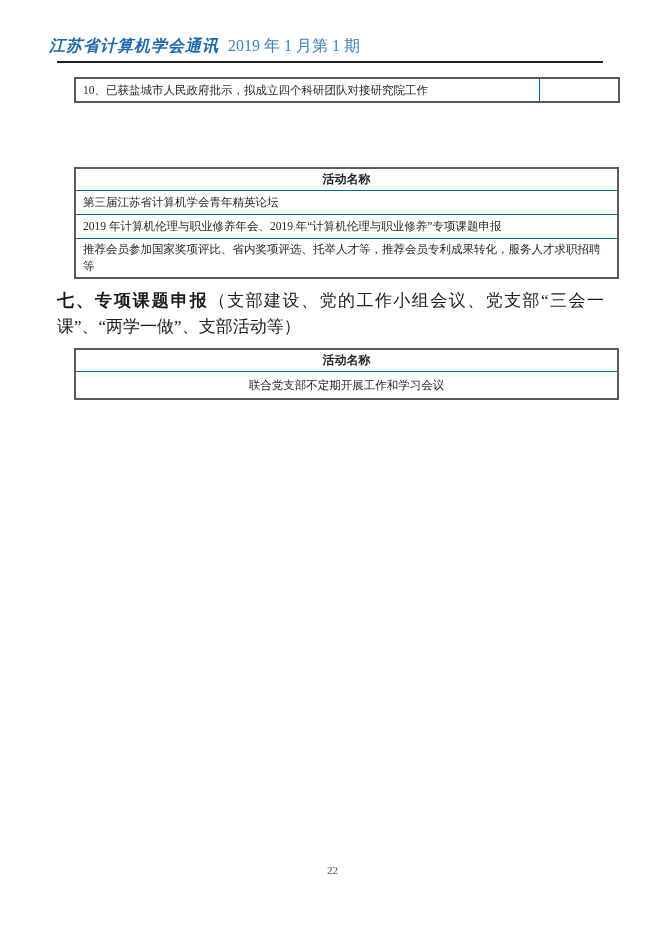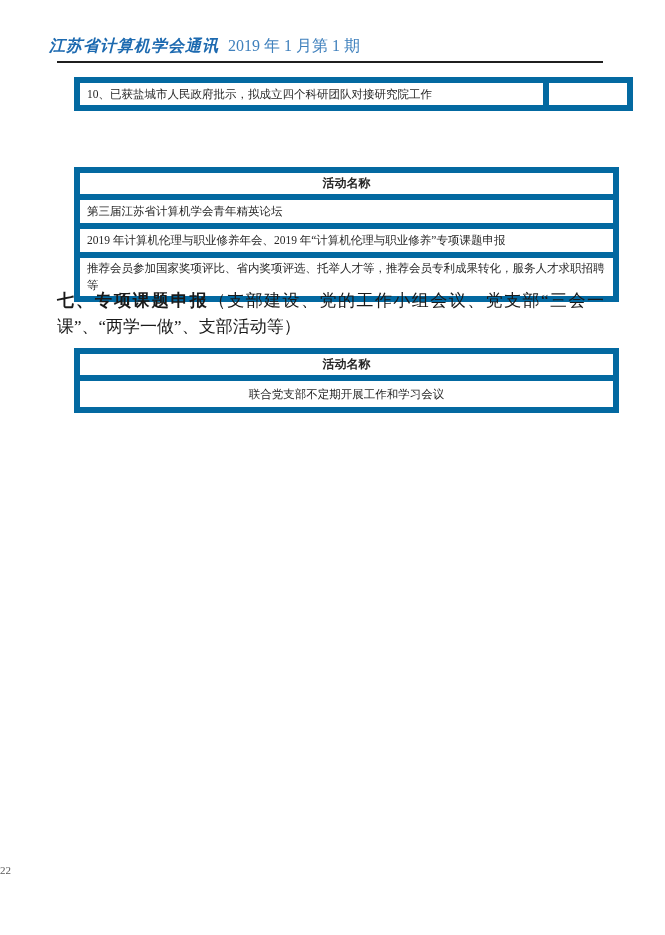--- a/index.html
+++ b/index.html
@@ -45,21 +45,21 @@
   
   .tbl {
     position: absolute;
     left: 74px;
     width: 545px;
     border-collapse: collapse;
     table-layout: fixed;
     border: 2px solid #5a5a5a;
   }
   .tbl td, .tbl th {
-    border: 6px solid #0369a1;
+    border: 1px solid #0369a1;
     font-size: 11.5px;
     font-weight: normal;
     padding: 2px 7px;
     line-height: 17px;
     vertical-align: middle;
     overflow: hidden;
   }
   .tbl th.activity-header {
     text-align: center;
     font-weight: bold;
@@ -90,20 +90,21 @@
   .heading .lead { font-weight: bold; letter-spacing: 0.5px; }
   .h6 { top: 108px; }
   .h7 { top: 288px; }
 
   
   .page-number {
     position: absolute;
     left: 0;
     top: 864px;
     width: 100%;
+    text-align: center;
     font-size: 11px;
     color: #595959;
   }
 </style>
 </head>
 <body>
 
 <div class="page">
 
   <div class="header">

